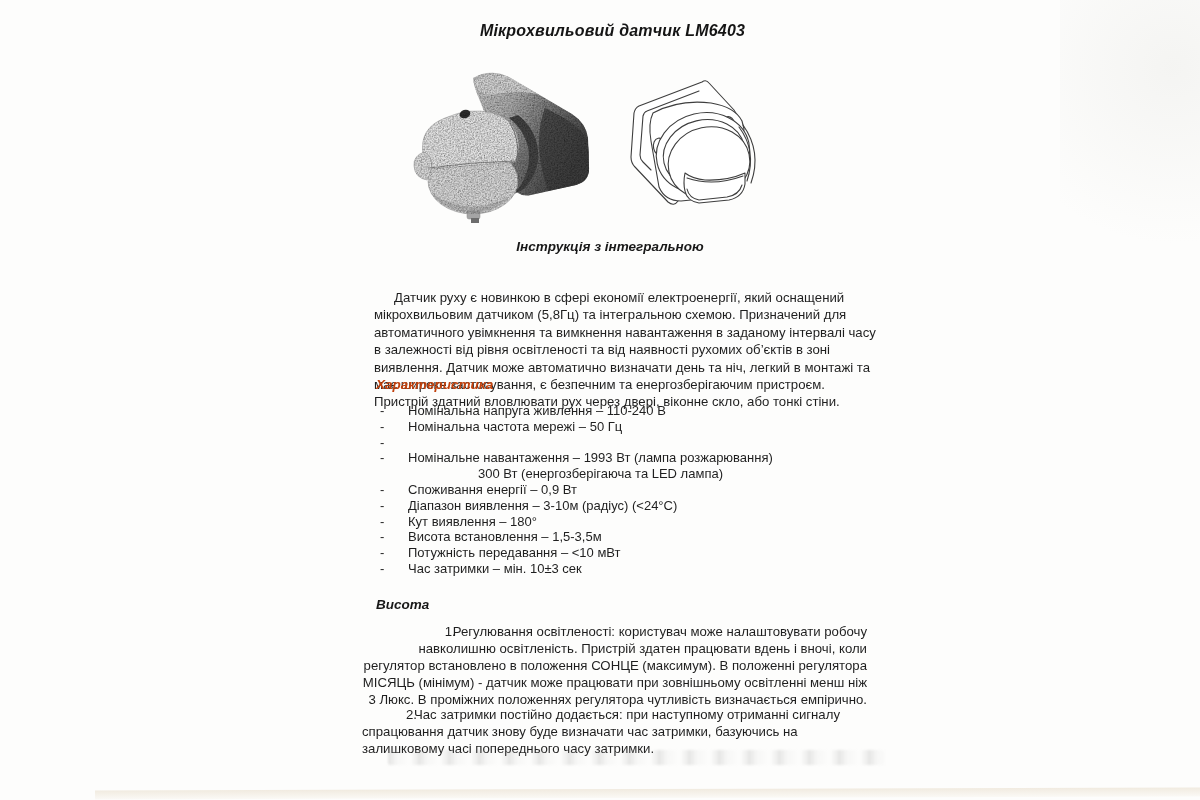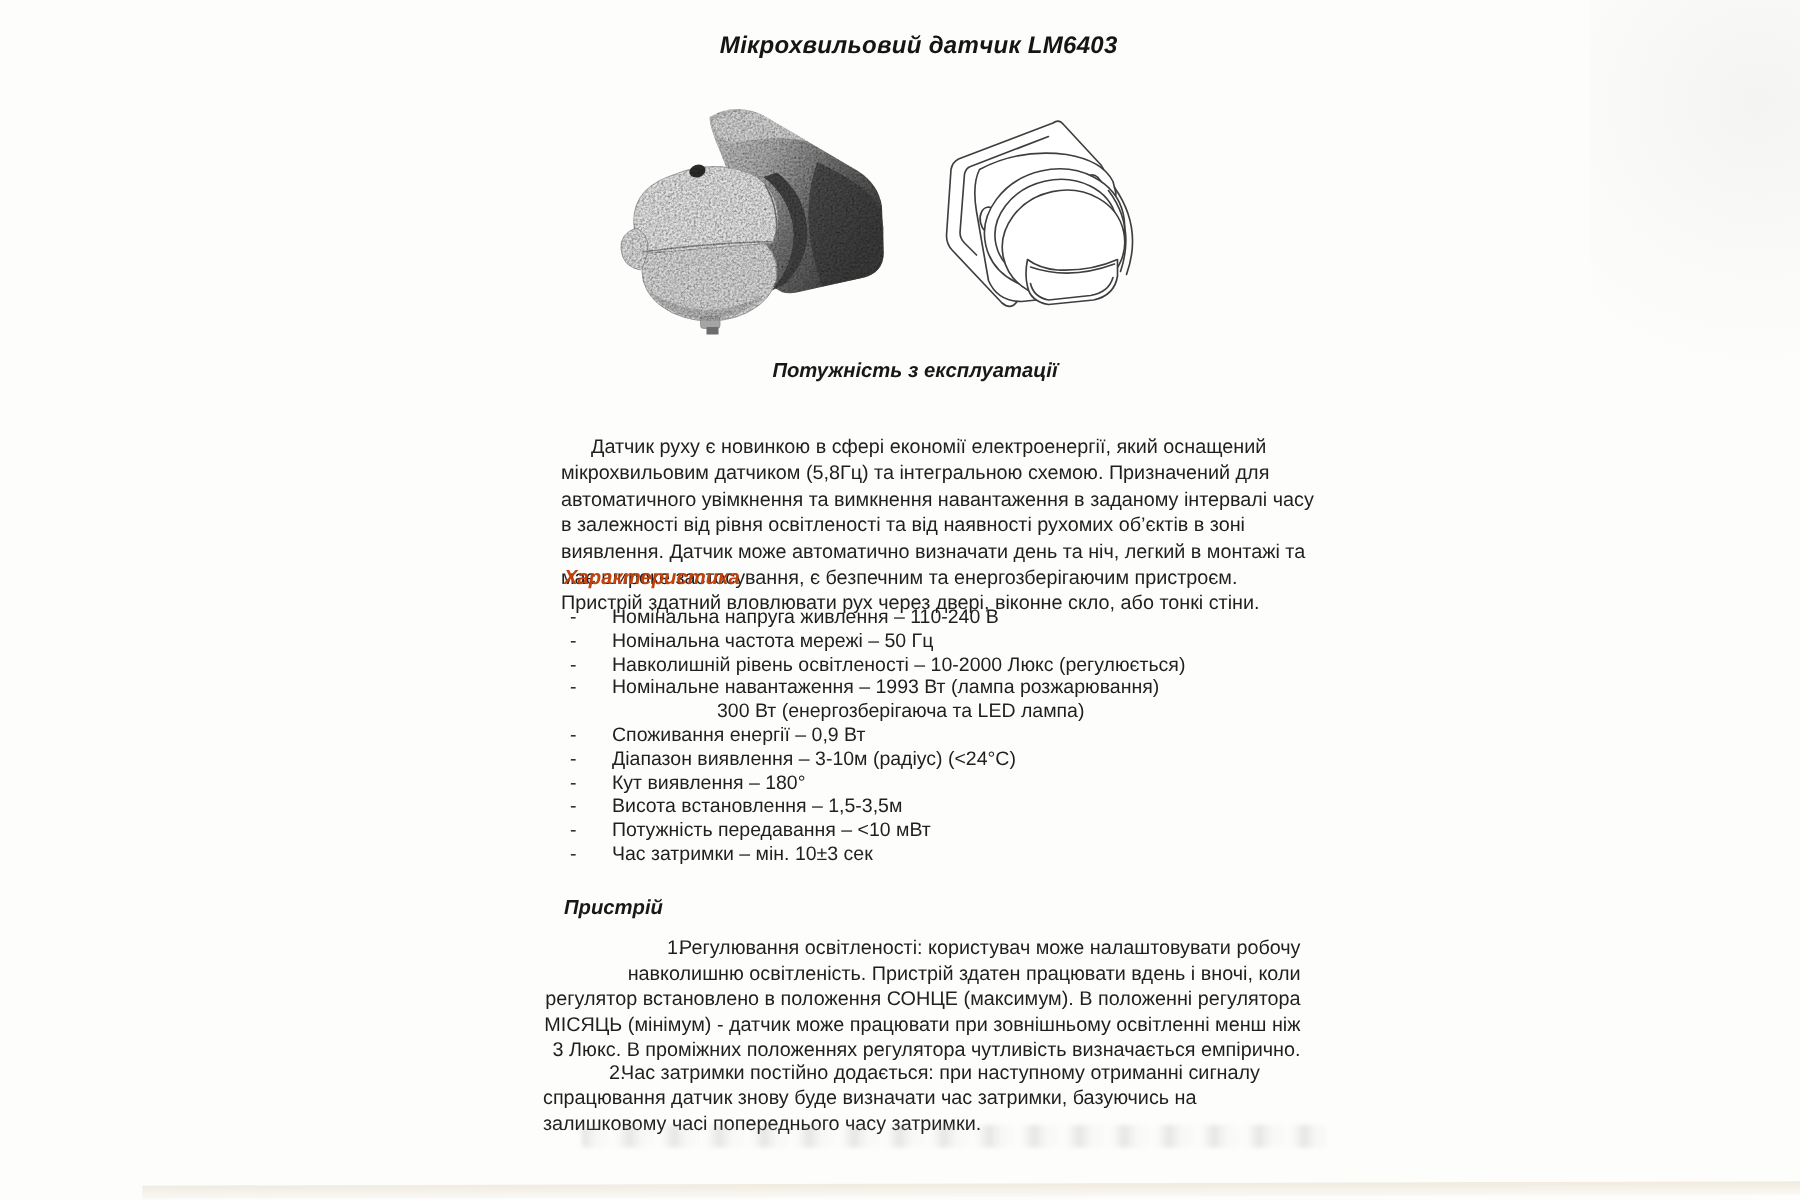--- a/index.html
+++ b/index.html
@@ -135,38 +135,37 @@
     <ellipse cx="81" cy="75" rx="41" ry="34" transform="rotate(-13 81 75)"></ellipse>
     <ellipse cx="86" cy="84" rx="41" ry="36" transform="rotate(-12 86 84)" fill="#ffffff"></ellipse>
     <path d="M116,48 Q134,72 124,102"></path>
     <path d="M120,46 Q139,73 128,104"></path>
 
     <path d="M62,94 Q60,104 62,112 Q64,122 76,124 L106,121 Q120,118 122,105 L122,94 Q104,102 82,101 Q70,100 62,94 Z" fill="#ffffff"></path>
     <path d="M64,99 Q90,108 120,97"></path>
     <path d="M64,110 Q66,119 76,121 L104,118 Q116,116 119,106"></path>
   </svg>
 
-  <div class="doc-subtitle">Потужність з експлуатації</div>
+  <div class="doc-subtitle">Інструкція з інтегральною</div>
 
   <p class="intro-text">Датчик руху є новинкою в сфері економії електроенергії, який оснащений мікрохвильовим датчиком (5,8Гц) та інтегральною схемою. Призначений для автоматичного увімкнення та вимкнення навантаження в заданому інтервалі часу в залежності від рівня освітленості та від наявності рухомих об’єктів в зоні виявлення. Датчик може автоматично визначати день та ніч, легкий в монтажі та має широке застосування, є безпечним та енергозберігаючим пристроєм. Пристрій здатний вловлювати рух через двері, віконне скло, або тонкі стіни.</p>
 
   <div class="char-heading">Характеристика</div>
 
   <div class="char-list">
     <div class="char-item">
       <span class="dash">-</span>
       <span class="txt">Номінальна напруга живлення – 110-240 В</span>
     </div>
     <div class="char-item">
       <span class="dash">-</span>
       <span class="txt">Номінальна частота мережі – 50 Гц</span>
     </div>
     <div class="char-item">
       <span class="dash">-</span>
-      <span class="txt">Навколишній рівень освітленості – 10-2000 Люкс (регулюється)</span>
     </div>
     <div class="char-item">
       <span class="dash">-</span>
       <span class="txt">Номінальне навантаження – 1993 Вт (лампа розжарювання)</span>
     </div>
     <div class="char-item cont-load">
       <span class="dash"></span>
       <span class="txt">300 Вт (енергозберігаюча та LED лампа)</span>
     </div>
     <div class="char-item">
@@ -188,21 +187,21 @@
     <div class="char-item">
       <span class="dash">-</span>
       <span class="txt">Потужність передавання – &lt;10 мВт</span>
     </div>
     <div class="char-item">
       <span class="dash">-</span>
       <span class="txt">Час затримки – мін. 10±3 сек</span>
     </div>
   </div>
 
-  <div class="func-heading">Пристрій</div>
+  <div class="func-heading">Висота</div>
 
   <p class="func-p first"><span class="func-num">1.</span><span>Регулювання освітленості: користувач може налаштовувати робочу навколишню освітленість. Пристрій здатен працювати вдень і вночі, коли регулятор встановлено в положення СОНЦЕ (максимум). В положенні регулятора МІСЯЦЬ (мінімум) - датчик може працювати при зовнішньому освітленні менш ніж 3 Люкс. В проміжних положеннях регулятора чутливість визначається емпірично.</span></p>
 
   <p class="func-p second"><span class="func-num">2.</span><span>Час затримки постійно додається: при наступному отриманні сигналу спрацювання датчик знову буде визначати час затримки, базуючись на залишковому часі попереднього часу затримки.</span></p>
 
   <div class="ghost-band"></div>
   <div class="bottom-strip"></div>
   <div class="edge-noise"></div>
 
 </div>

